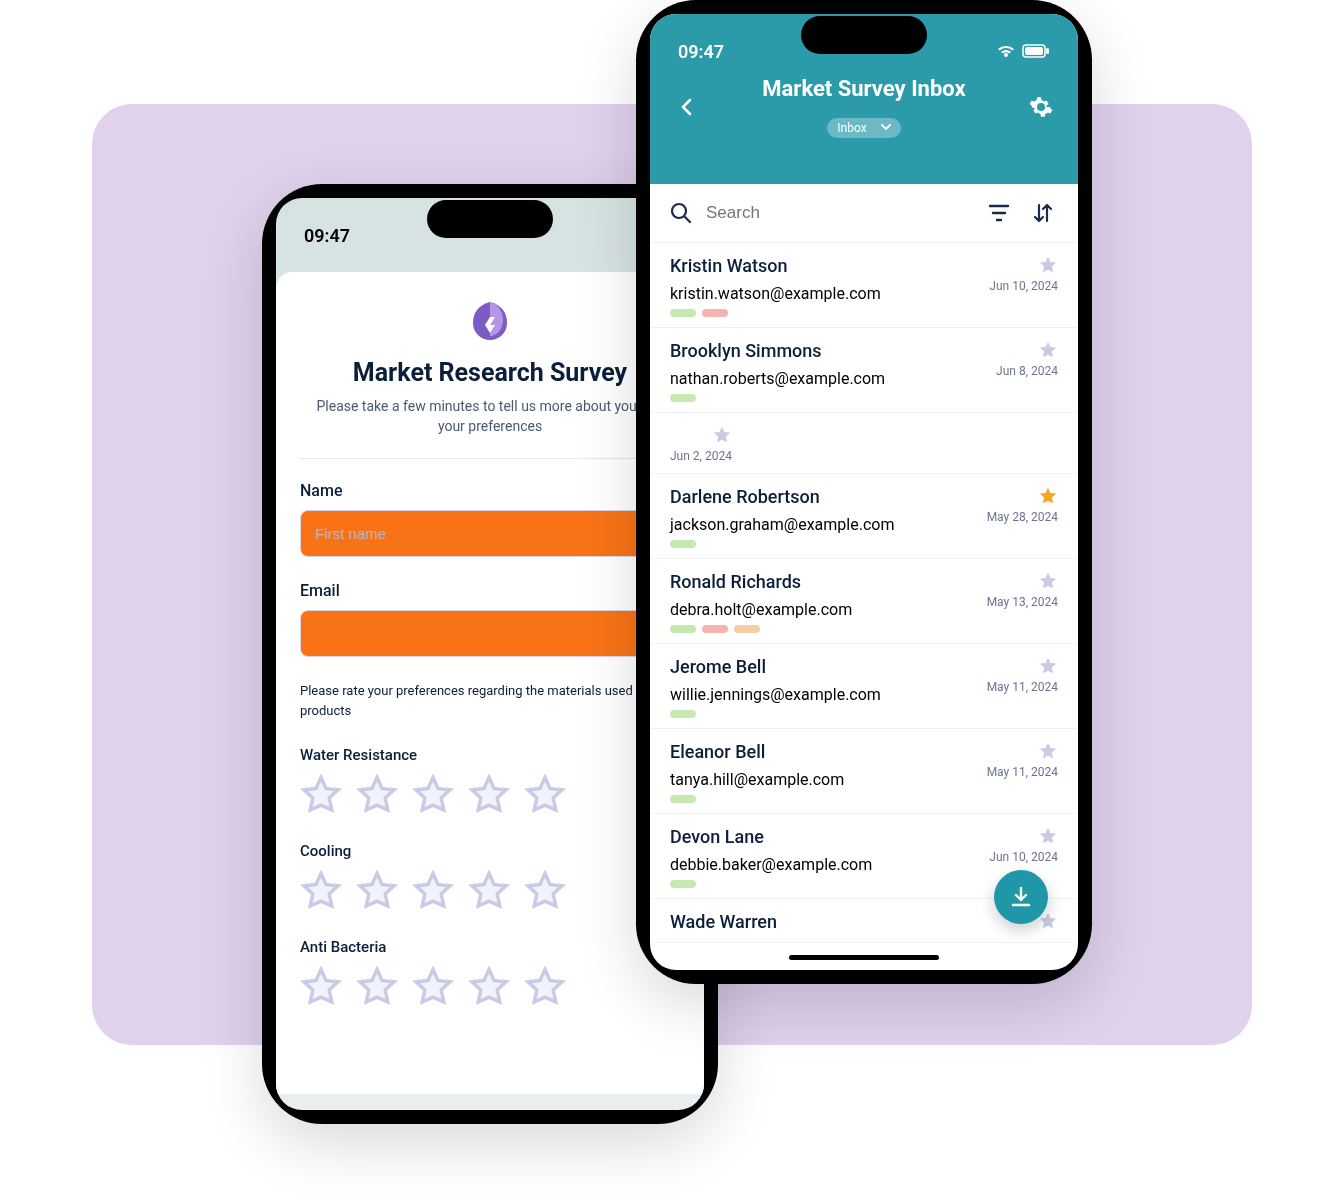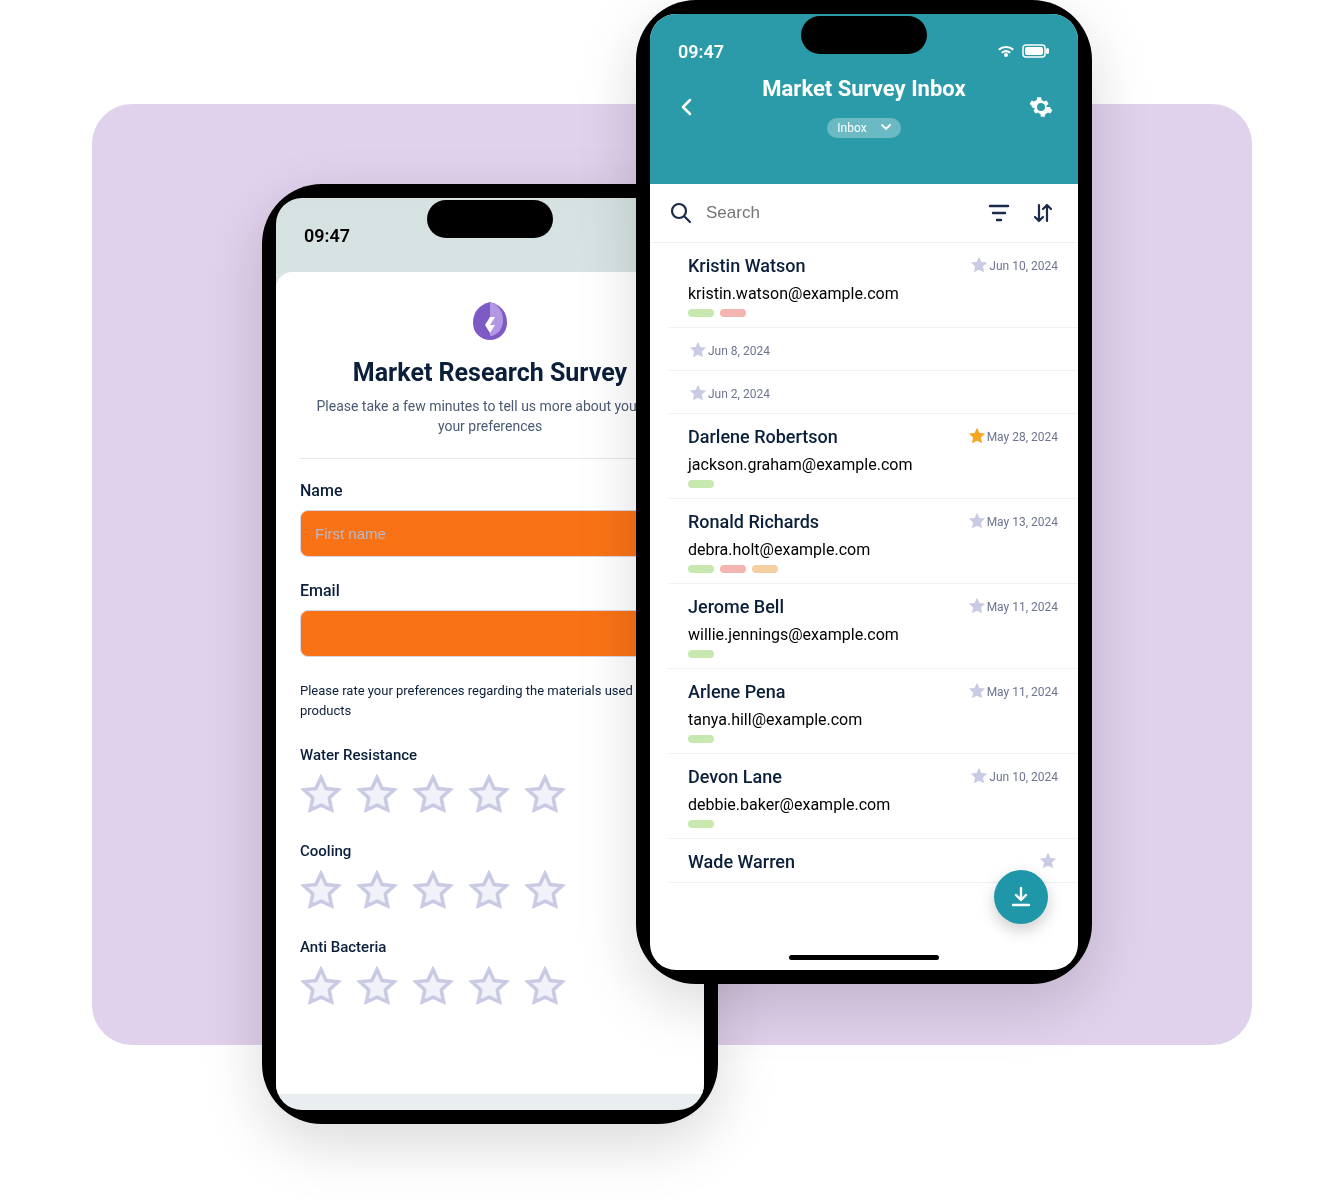--- a/index.html
+++ b/index.html
@@ -164,32 +164,32 @@
     border-bottom: 1px solid #eef0f4;
     background:#fff;
   }
   .search-input {
     flex:1; border:none; outline:none;
     font-size:17px; color:#6c7490;
   }
   .tool-icon { width:24px; height:24px; color:#1b2a4a; }
   .icon-btn { display:flex; align-items:center; justify-content:center; width:30px; height:30px; cursor:pointer; }
 
-  .list { background:#fff;padding-left:18px; }
+  .list { background:#fff; }
   .row {
     display:flex; flex-direction:column;
     padding: 12px 20px 10px 20px;
     border-bottom:1px solid #f0f1f5;
     position:relative;
   }
   .row-top { display:flex; justify-content:space-between; align-items:flex-start; }
   .row-name { font-size:18px; color:#0b1f3a; font-weight:500; }
   .row-email { font-size:16px; color:#000000; margin-top:8px; }
   .row-date { font-size:12px; color:#6c7490; margin-top:4px; }
-  .row-right { display:flex; flex-direction:row; }
+  .row-right { display:flex; flex-direction:column; align-items:flex-end; }
   .star-small { width:20px; height:20px; }
   .tags { display:flex; gap:6px; margin-top:6px; }
   .tag { width:26px; height:8px; border-radius:4px; }
   .tag.green { background:#c7e9b0; }
   .tag.pink  { background:#f4b5b0; }
   .tag.orange{ background:#f5cfa1; }
 
   .fab {
     position:absolute;
     right:30px; bottom:46px;
@@ -381,20 +381,27 @@
               <div class="row-right">
                 <svg class="star-small" viewBox="0 0 24 24">
                   <path fill="#c9cbe4" d="M12 2l2.9 6.3 6.9.7-5.1 4.7 1.4 6.9L12 17.8 5.9 20.6l1.4-6.9L2.2 9l6.9-.7L12 2z"></path>
                 </svg>
                 <div class="row-date">Jun 10, 2024</div>
               </div>
             </div>
           </div>
           <div class="row">
             <div class="row-top">
+              <div>
+                <div class="row-name">Brooklyn Simmons</div>
+                <div class="row-email">nathan.roberts@example.com</div>
+                <div class="tags">
+                  <span class="tag green"></span>
+                </div>
+              </div>
               <div class="row-right">
                 <svg class="star-small" viewBox="0 0 24 24">
                   <path fill="#c9cbe4" d="M12 2l2.9 6.3 6.9.7-5.1 4.7 1.4 6.9L12 17.8 5.9 20.6l1.4-6.9L2.2 9l6.9-.7L12 2z"></path>
                 </svg>
                 <div class="row-date">Jun 8, 2024</div>
               </div>
             </div>
           </div>
           <div class="row">
             <div class="row-top">
@@ -455,21 +462,21 @@
                 <svg class="star-small" viewBox="0 0 24 24">
                   <path fill="#c9cbe4" d="M12 2l2.9 6.3 6.9.7-5.1 4.7 1.4 6.9L12 17.8 5.9 20.6l1.4-6.9L2.2 9l6.9-.7L12 2z"></path>
                 </svg>
                 <div class="row-date">May 11, 2024</div>
               </div>
             </div>
           </div>
           <div class="row">
             <div class="row-top">
               <div>
-                <div class="row-name">Arlene Pena</div>
+                <div class="row-name">Eleanor Bell</div>
                 <div class="row-email">tanya.hill@example.com</div>
                 <div class="tags">
                   <span class="tag green"></span>
                 </div>
               </div>
               <div class="row-right">
                 <svg class="star-small" viewBox="0 0 24 24">
                   <path fill="#c9cbe4" d="M12 2l2.9 6.3 6.9.7-5.1 4.7 1.4 6.9L12 17.8 5.9 20.6l1.4-6.9L2.2 9l6.9-.7L12 2z"></path>
                 </svg>
                 <div class="row-date">May 11, 2024</div>

